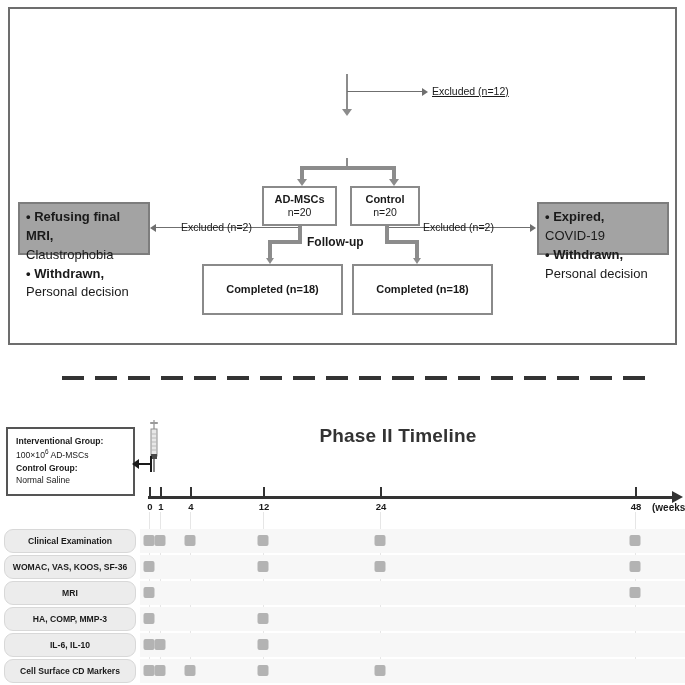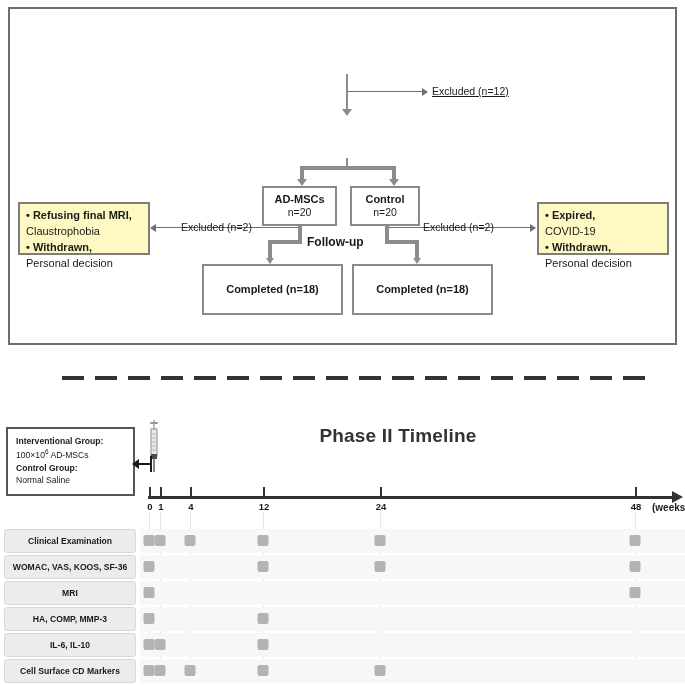--- a/index.html
+++ b/index.html
@@ -85,23 +85,23 @@
     position: absolute;
     font-size: 10.5px;
     color: #1a1a1a;
     white-space: nowrap;
   }
 
   .side-box {
     position: absolute;
     border: 2px solid #7d7d7d;
     box-sizing: border-box;
-    background: #fef9c3;
+    background: #a3a3a3;
     padding: 4px 6px;
-    font-size: 11px;
+    font-size: 13px;
     line-height: 1.45;
     text-align: left;
   }
   .side-box b { font-weight: bold; }
 
   .followup-label {
     position: absolute;
     font-size: 12px;
     font-weight: bold;
     color: #1a1a1a;
@@ -211,21 +211,21 @@
 
   
   .row-label {
     position: absolute;
     left: 4px;
     width: 132px;
     height: 24px;
     box-sizing: border-box;
     background: #ececec;
     border: 1px solid #d8d8d8;
-    border-radius: 3px;
+    border-radius: 9px;
     display: flex;
     align-items: center;
     justify-content: center;
     font-size: 8.6px;
     font-weight: bold;
     color: #1a1a1a;
     text-align: center;
   }
   .row-strip {
     position: absolute;

